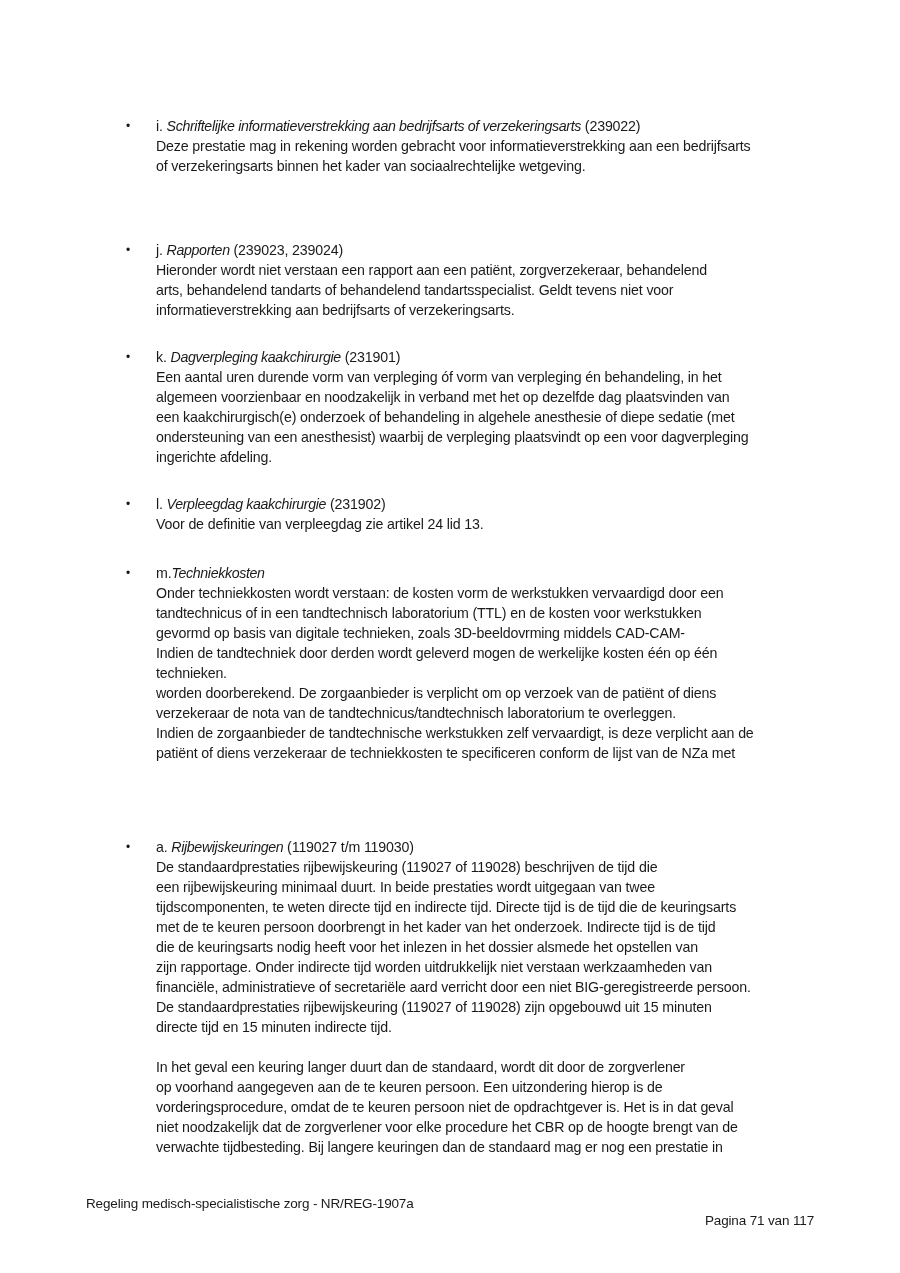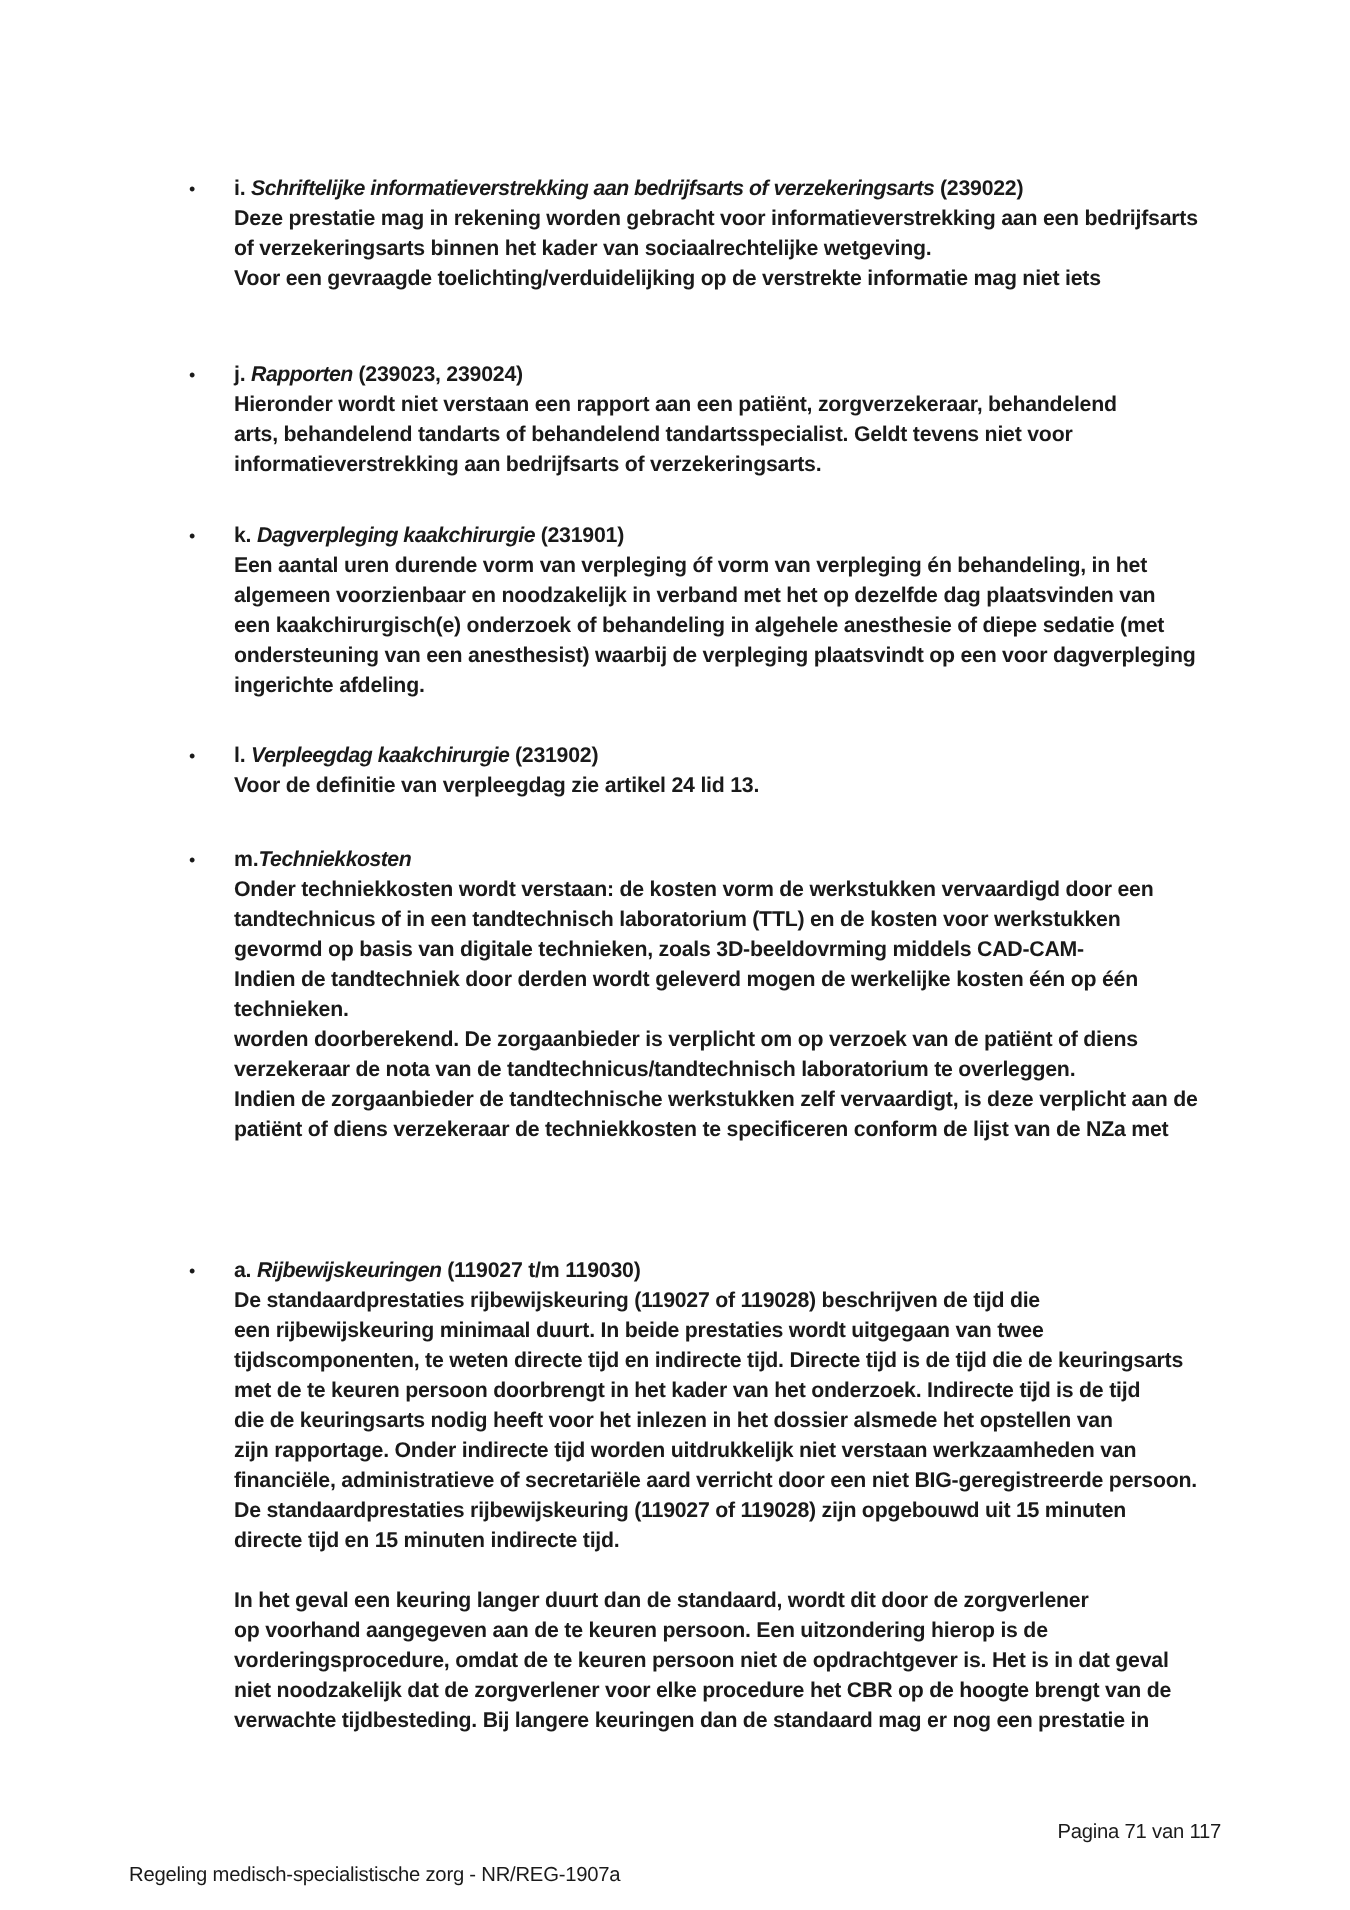--- a/index.html
+++ b/index.html
@@ -31,42 +31,41 @@
       position: absolute;
       left: 0;
       top: 0;
       width: 10px;
       line-height: 20px;
       font-size: 12px;
     }
     .item-body {
       margin-left: 30px;
       line-height: 20px;
-      font-weight: bold;
     }
     .heading-line { display: block; white-space: nowrap; }
     .heading-line .title { font-style: italic; letter-spacing: -0.35px; }
     .para-line { display: block; white-space: nowrap; }
     .section {
       position: absolute;
       left: 100px;
       top: 817px;
       width: 730px;
       line-height: 20px;
     }
     .section .num {
       display: inline-block;
       width: 28px;
       font-size: 15px;
     }
     .section .title { font-style: italic; letter-spacing: -0.35px; }
     .footer-left {
       position: absolute;
       left: 86px;
-      top: 1242px;
+      top: 1196px;
       font-size: 13.5px;
       white-space: nowrap;
     }
     .footer-right {
       position: absolute;
       right: 86px;
       top: 1213px;
       font-size: 13.5px;
       white-space: nowrap;
     }
@@ -78,21 +77,20 @@
 <div class="page">
 
   <div class="item" style="top:116px;">
     <span class="bullet">•</span>
     <div class="item-body">
       <span class="heading-line">
         <span>i. </span><span class="title">Schriftelijke informatieverstrekking aan bedrijfsarts of verzekeringsarts</span><span> (239022)</span>
       </span>
       <span class="para-line">Deze prestatie mag in rekening worden gebracht voor informatieverstrekking aan een bedrijfsarts</span>
       <span class="para-line">of verzekeringsarts binnen het kader van sociaalrechtelijke wetgeving.</span>
-      <span class="para-line">Voor een gevraagde toelichting/verduidelijking op de verstrekte informatie mag niet iets</span>
     </div>
   </div>
 
   <div class="item" style="top:240px;">
     <span class="bullet">•</span>
     <div class="item-body">
       <span class="heading-line">
         <span>j. </span><span class="title">Rapporten</span><span> (239023, 239024)</span>
       </span>
       <span class="para-line">Hieronder wordt niet verstaan een rapport aan een patiënt, zorgverzekeraar, behandelend</span>

